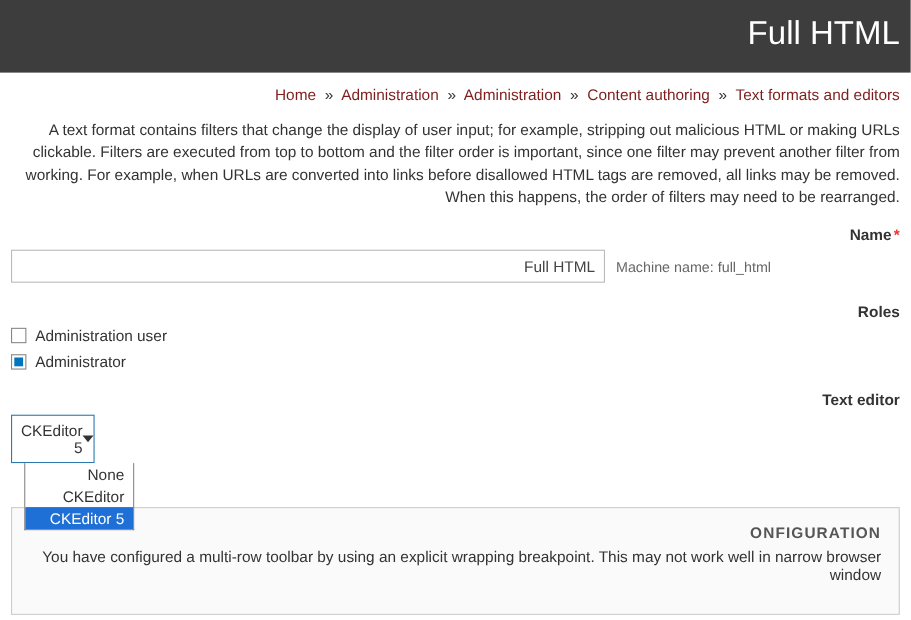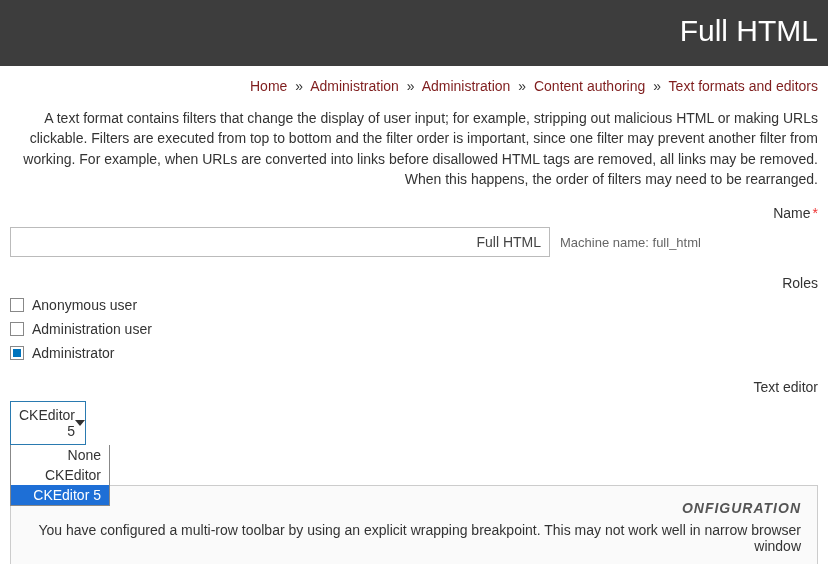--- a/index.html
+++ b/index.html
@@ -4,37 +4,37 @@
 <style>
 * { box-sizing: border-box; margin: 0; padding: 0; text-align: right; }
 body { font-family: "Helvetica Neue", Arial, sans-serif; font-size: 14px; color: #333; background: #fff; width: 828px; overflow: hidden; }
 .header-bar { background: #3d3d3d; color: #fff; padding: 14px 10px 18px; }
 .header-bar h1 { font-size: 30px; font-weight: 300; }
 .content { padding: 12px 10px; }
 .breadcrumb { margin-bottom: 14px; font-size: 14px; }
 .breadcrumb a { color: #7f1d1d; text-decoration: none; margin-top: 28px; }
 .breadcrumb .sep { color: #333; margin: 0 4px; }
 .description { font-size: 14px; line-height: 1.45; margin-bottom: 16px; white-space: normal; }
-.field-label { font-weight: 400; margin-bottom: 6px; display: block; }
+.field-label { font-weight: 700; margin-bottom: 6px; display: block; }
 .required-marker { color: #e33; margin-left: 2px; }
 .name-row { display: flex; align-items: center; gap: 10px; margin-bottom: 18px; }
 .text-input { width: 540px; padding: 6px 8px; border: 1px solid #bbb; font-size: 14px; color: #444; background: #fff; }
 .machine-name { color: #666; font-size: 13px; }
 .roles { margin-bottom: 18px; }
 .role-item { display: flex; align-items: center; gap: 8px; margin-bottom: 8px; }
 .checkbox { width: 14px; height: 14px; border: 1px solid #888; display: inline-flex; align-items: center; justify-content: center; background: #fff; }
 .checkbox.checked::after { content: ""; width: 8px; height: 8px; background: #0074bd; }
 .select-wrap { position: relative; width: 76px; margin-bottom: 4px; }
 .select-box { border: 1px solid #2a7ab0; padding: 5px 8px; display: flex; justify-content: space-between; align-items: center; cursor: pointer; background: #fff; }
 .caret-down { width: 0; height: 0; border-left: 5px solid transparent; border-right: 5px solid transparent; border-top: 6px solid #333; }
-.dropdown { position: absolute; top: 100%; left: 0; width: 100px; border: 1px solid #888; border-top: none; background: #fff; z-index: 10; }
+.dropdown { position: absolute; top: 100%; left: 12px; width: 100px; border: 1px solid #888; border-top: none; background: #fff; z-index: 10; }
 .dropdown .option { padding: 2px 8px; cursor: pointer; }
 .dropdown .option.selected { background: #1e6fd6; color: #fff; }
 .toolbar-config { border: 1px solid #ccc; background: #fafafa; margin-top: 40px; padding: 14px 16px; }
-.toolbar-config .section-title { font-weight: 700; color: #555; letter-spacing: 1px; font-size: 14px; margin-bottom: 6px; font-style: italic; }
+.toolbar-config .section-title { font-weight: 700; color: #555; letter-spacing: 1px; font-size: 14px; margin-bottom: 6px; }
 .toolbar-config .hint { font-size: 14px; margin-bottom: 12px; }
 .toolbar-config .note { font-size: 14px; margin-bottom: 14px; }
 .italic { font-style: italic; }
 </style>
 </head>
 <body>
 
 <div class="header-bar">
   <h1>Full HTML</h1>
 </div>
@@ -65,24 +65,20 @@
         <span>Machine name:</span>
         <span>full_html</span>
       </span>
     </div>
   </div>
 
   <div class="roles">
     <label class="field-label">Roles</label>
     <div class="role-item">
       <span class="checkbox"></span>
-      <span>Anonymous user</span>
-    </div>
-    <div class="role-item">
-      <span class="checkbox"></span>
       <span>Administration user</span>
     </div>
     <div class="role-item">
       <span class="checkbox checked"></span>
       <span>Administrator</span>
     </div>
   </div>
 
   <div>
     <label class="field-label">Text editor</label>

